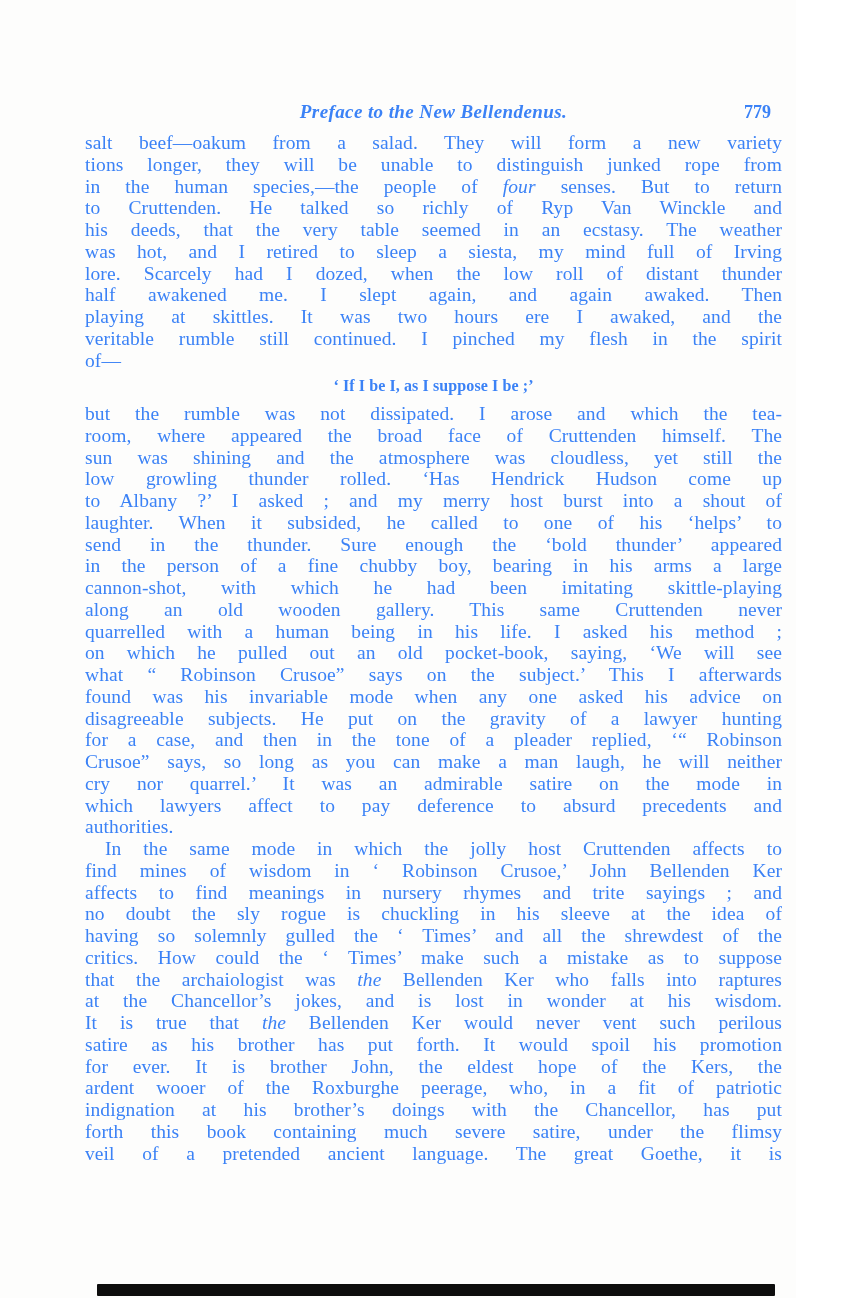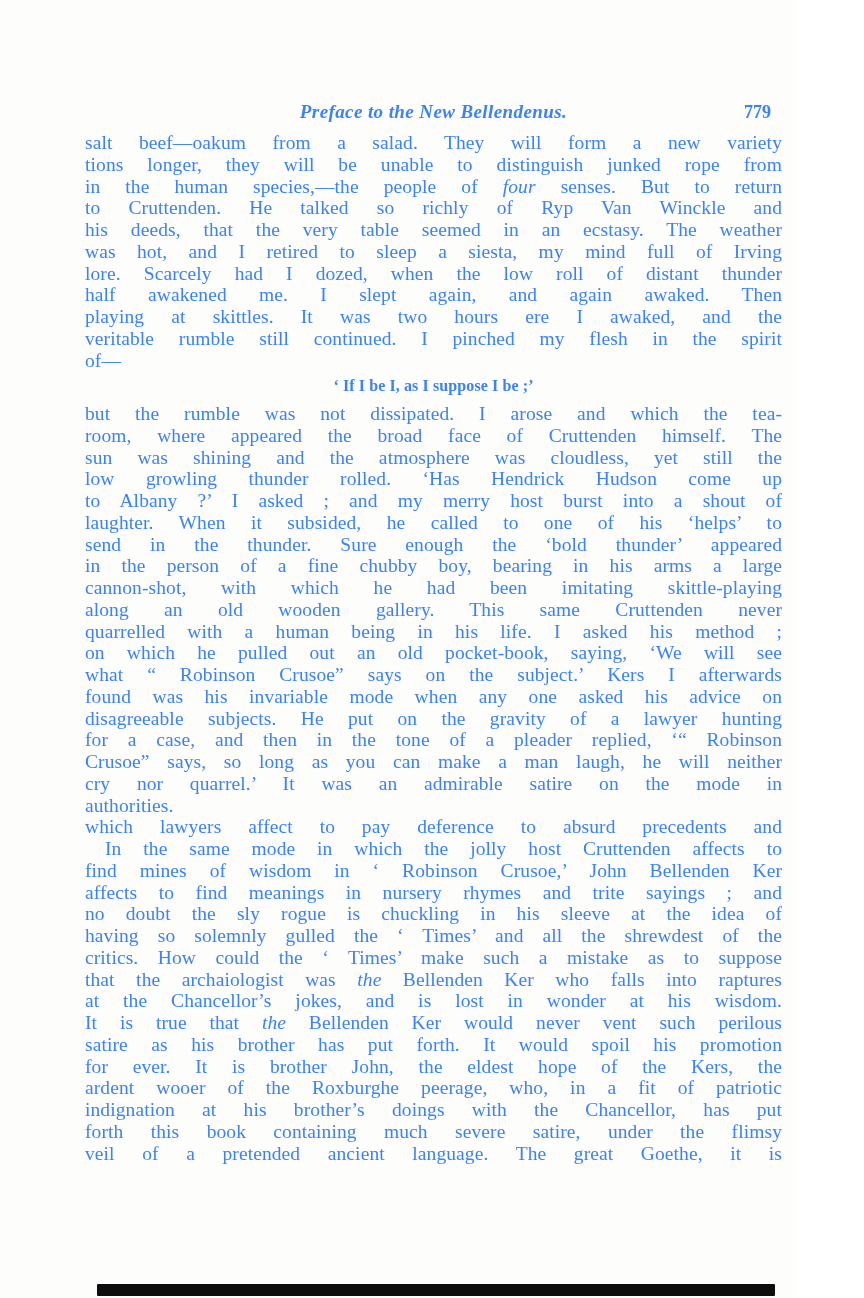--- a/index.html
+++ b/index.html
@@ -104,28 +104,28 @@
         <div class="line">sun was shining and the atmosphere was cloudless, yet still the</div>
         <div class="line">low growling thunder rolled. ‘Has Hendrick Hudson come up</div>
         <div class="line">to Albany ?’ I asked ; and my merry host burst into a shout of</div>
         <div class="line">laughter. When it subsided, he called to one of his ‘helps’ to</div>
         <div class="line">send in the thunder. Sure enough the ‘bold thunder’ appeared</div>
         <div class="line">in the person of a fine chubby boy, bearing in his arms a large</div>
         <div class="line">cannon-shot, with which he had been imitating skittle-playing</div>
         <div class="line">along an old wooden gallery. This same Cruttenden never</div>
         <div class="line">quarrelled with a human being in his life. I asked his method ;</div>
         <div class="line">on which he pulled out an old pocket-book, saying, ‘We will see</div>
-        <div class="line">what “ Robinson Crusoe” says on the subject.’ Kers I afterwards</div>
+        <div class="line">what “ Robinson Crusoe” says on the subject.’ This I afterwards</div>
         <div class="line">found was his invariable mode when any one asked his advice on</div>
         <div class="line">disagreeable subjects. He put on the gravity of a lawyer hunting</div>
         <div class="line">for a case, and then in the tone of a pleader replied, ‘“ Robinson</div>
         <div class="line">Crusoe” says, so long as you can make a man laugh, he will neither</div>
         <div class="line">cry nor quarrel.’ It was an admirable satire on the mode in</div>
+        <div class="line">which lawyers affect to pay deference to absurd precedents and</div>
         <div class="line short-last">authorities.</div>
-        <div class="line">which lawyers affect to pay deference to absurd precedents and</div>
       </div>
       <div class="para indented">
         <div class="line">In the same mode in which the jolly host Cruttenden affects to</div>
         <div class="line">find mines of wisdom in ‘ Robinson Crusoe,’ John Bellenden Ker</div>
         <div class="line">affects to find meanings in nursery rhymes and trite sayings ; and</div>
         <div class="line">no doubt the sly rogue is chuckling in his sleeve at the idea of</div>
         <div class="line">having so solemnly gulled the ‘ Times’ and all the shrewdest of the</div>
         <div class="line">critics. How could the ‘ Times’ make such a mistake as to suppose</div>
         <div class="line">that the archaiologist was <i>the</i> Bellenden Ker who falls into raptures</div>
         <div class="line">at the Chancellor’s jokes, and is lost in wonder at his wisdom.</div>

